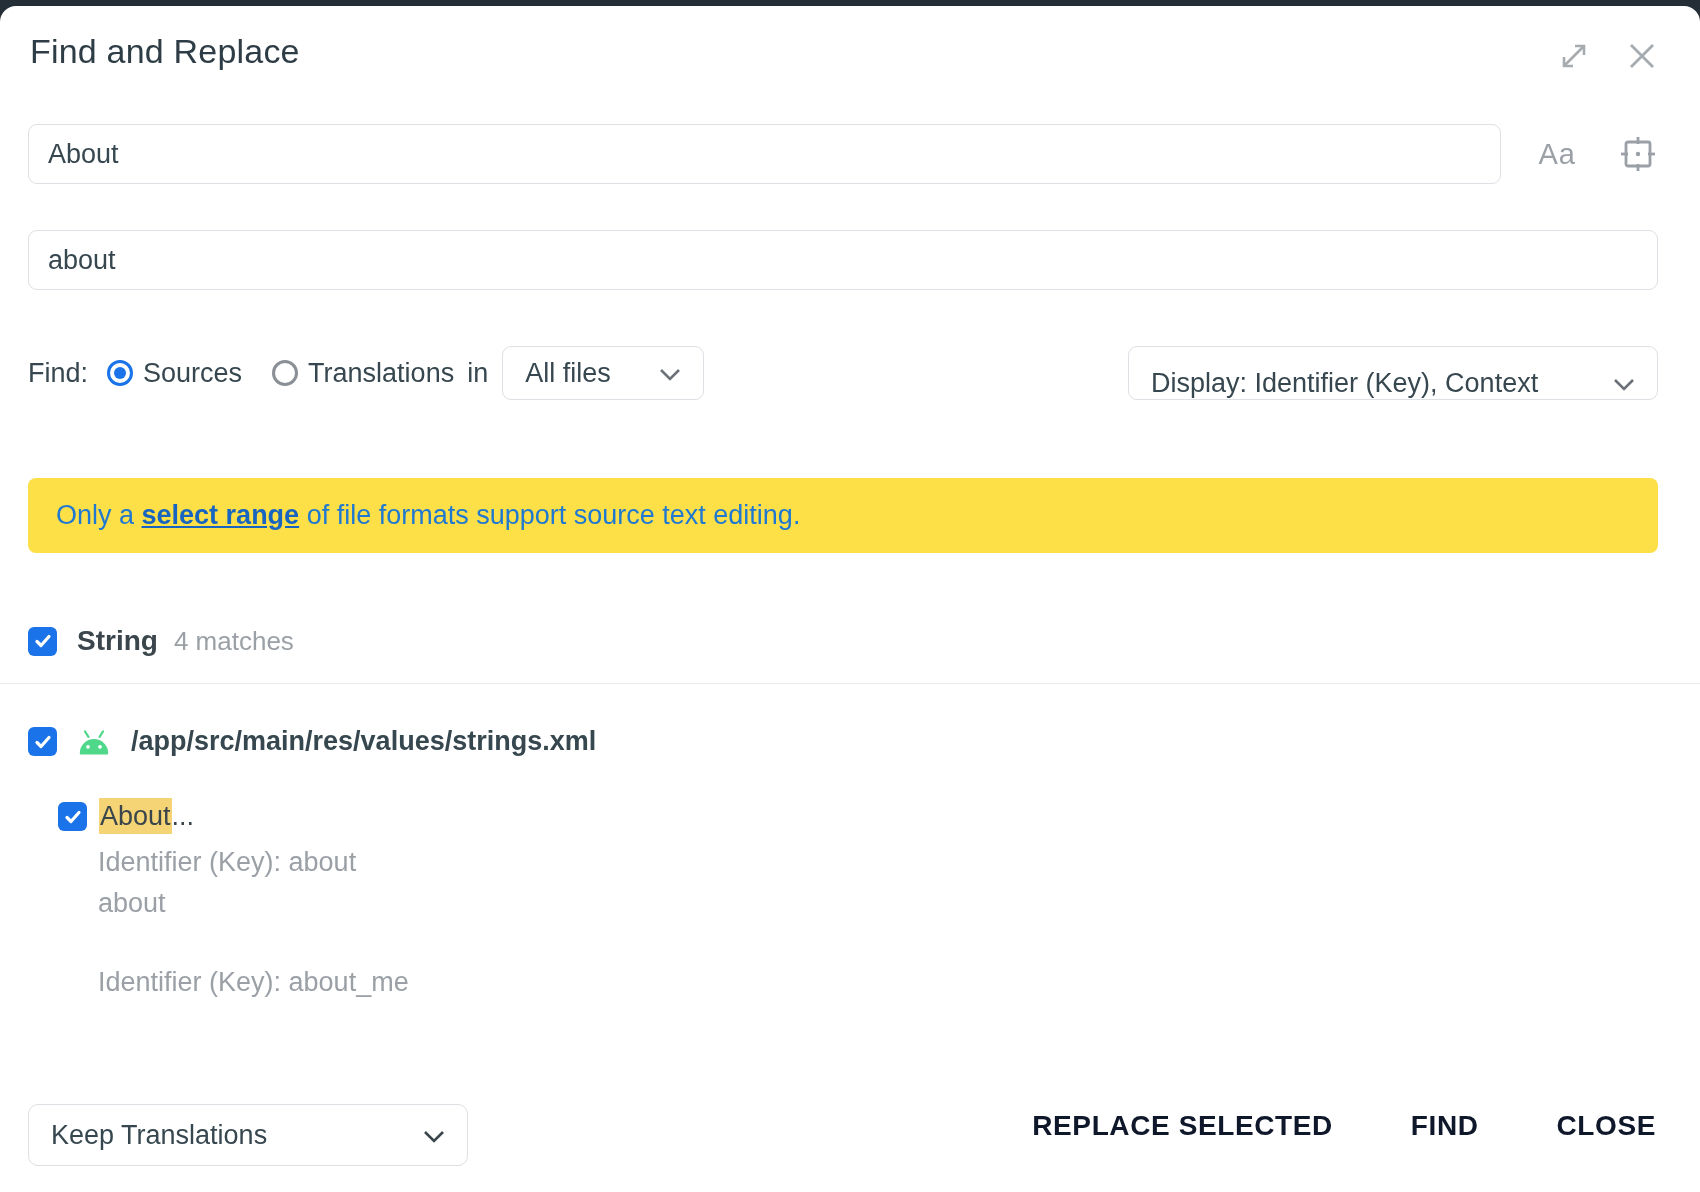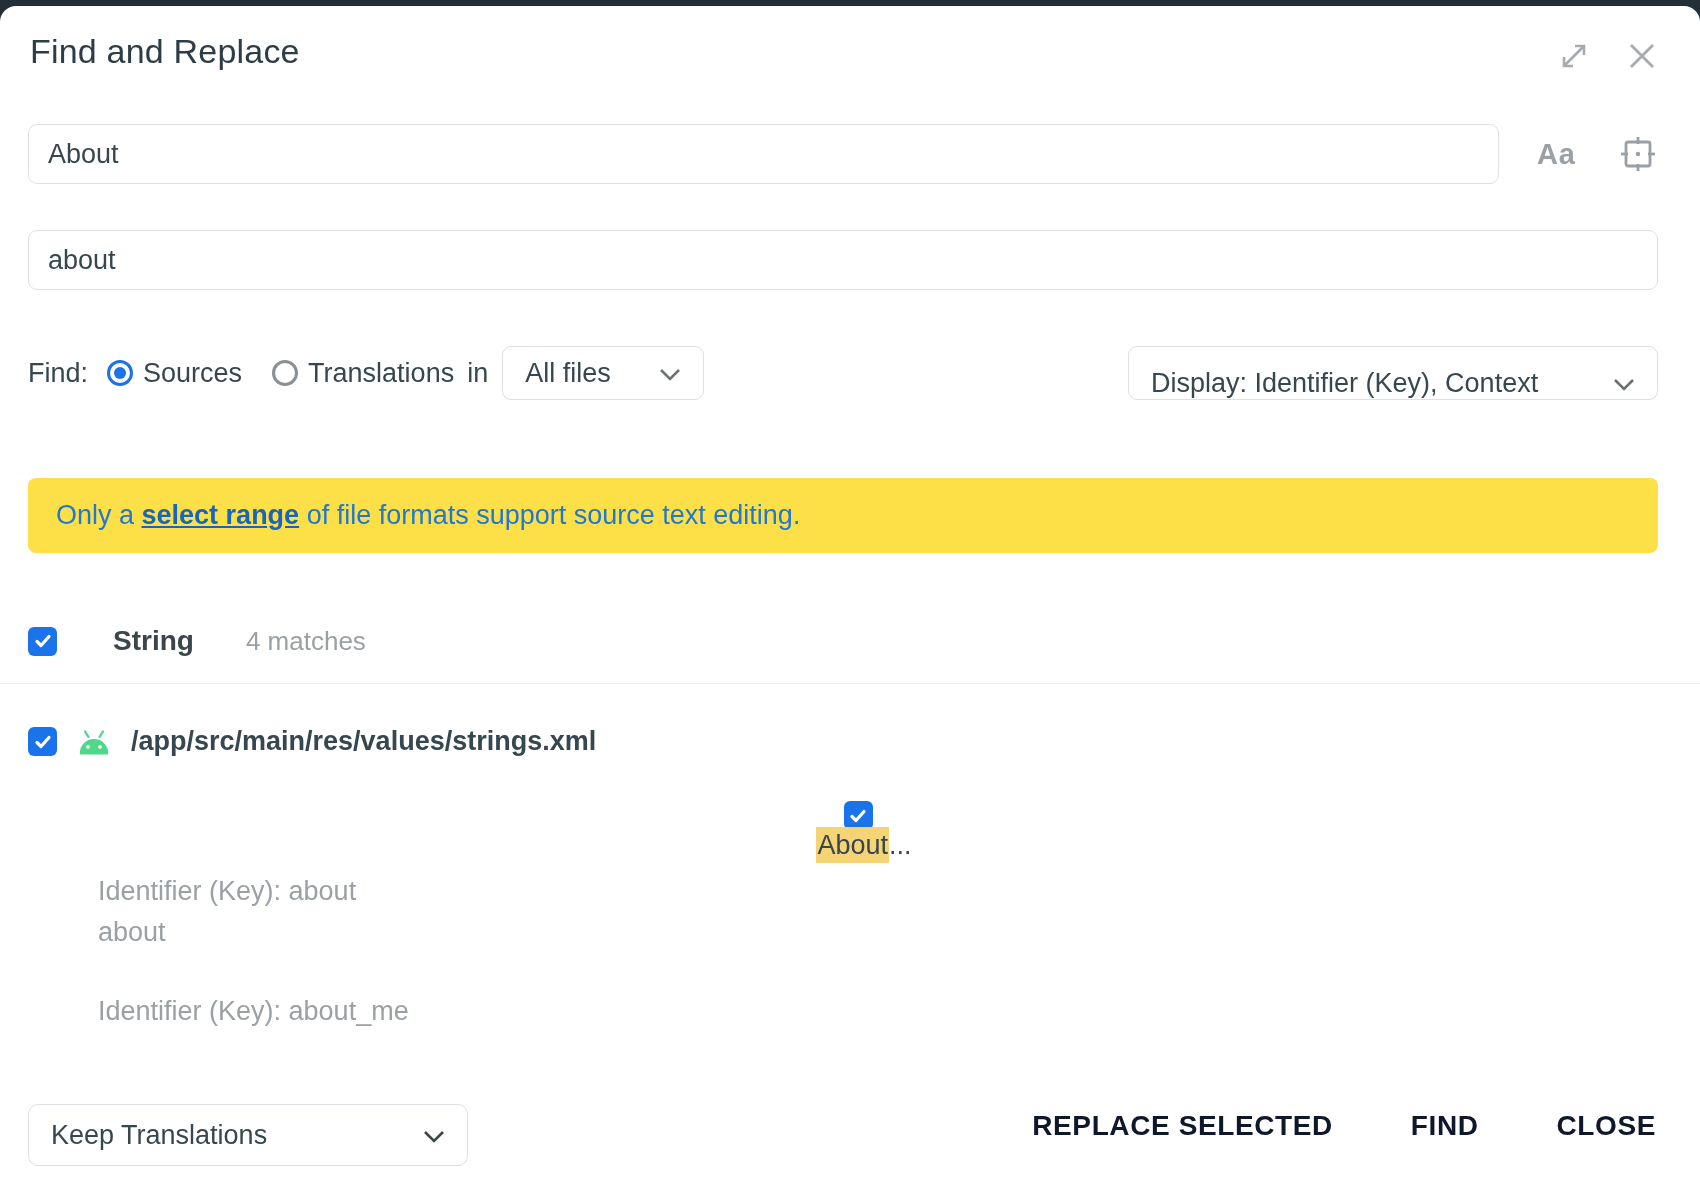--- a/index.html
+++ b/index.html
@@ -27,21 +27,21 @@
 
   
   .row-search { display:flex; align-items:center; margin:52px 42px 0 28px; }
   .text-input {
     height:60px; border:1px solid #dde0e4; border-radius:9px;
     font-family:"Liberation Sans", sans-serif;
     font-size:27px; color:#37474f; padding:0 19px; outline:none; background:#fff;
   }
   .row-search .text-input { flex:1; }
   .aa-icon {
-    margin-left:38px; font-size:29px; font-weight:bold; color:#9aa0a6;
+    margin-left:38px; font-size:29px; font-weight:normal; color:#9aa0a6;
     letter-spacing:1px; cursor:pointer;
   }
   .frame-icon { margin-left:42px; cursor:pointer; display:inline-flex; }
   .row-replace { margin:46px 42px 0 28px; }
   .row-replace .text-input { width:100%; }
 
   
   .row-options {
     margin:56px 42px 0 28px; display:flex; align-items:center;
     font-size:27px; color:#37474f;
@@ -71,31 +71,31 @@
   .banner a { color:#1765c1; font-weight:bold; text-decoration:underline; cursor:pointer; }
 
   
   .checkbox {
     width:29px; height:29px; border-radius:6px; background:#1a73e8;
     display:inline-flex; align-items:center; justify-content:center;
     cursor:pointer; flex:none;
   }
 
   
-  .row-group { margin:72px 42px 0 28px; display:flex; align-items:center;gap:36px; }
+  .row-group { margin:72px 42px 0 28px; display:flex; align-items:center; }
   .group-label { margin-left:20px; font-size:28px; font-weight:bold; color:#3a454c; }
   .group-count { margin-left:16px; font-size:26px; color:#9aa0a6; }
   .divider { margin-top:26px; height:1px; background:#e8eaed; }
 
   .row-file { margin:42px 42px 0 28px; display:flex; align-items:center; }
   .android-icon { margin-left:16px; display:inline-flex; }
   .file-path { margin-left:16px; font-size:27px; font-weight:bold; color:#37474f; }
 
   .match { margin:44px 42px 0 58px; }
-  .match-head { display:flex; align-items:center;flex-direction:column; }
+  .match-head { display:flex; align-items:center; }
   .match-text { margin-left:12px; font-size:27px; color:#3a454c; }
   .hl { background:#f4d474; padding:3px 1px; }
   .match-meta { margin:15px 0 0 40px; font-size:27px; color:#9aa0a6; }
   .match-context { margin:10px 0 0 40px; font-size:27px; color:#9aa0a6; }
 
   
   .footer {
     position:absolute; left:28px; right:42px; bottom:26px;
     display:flex; align-items:flex-start;
   }

